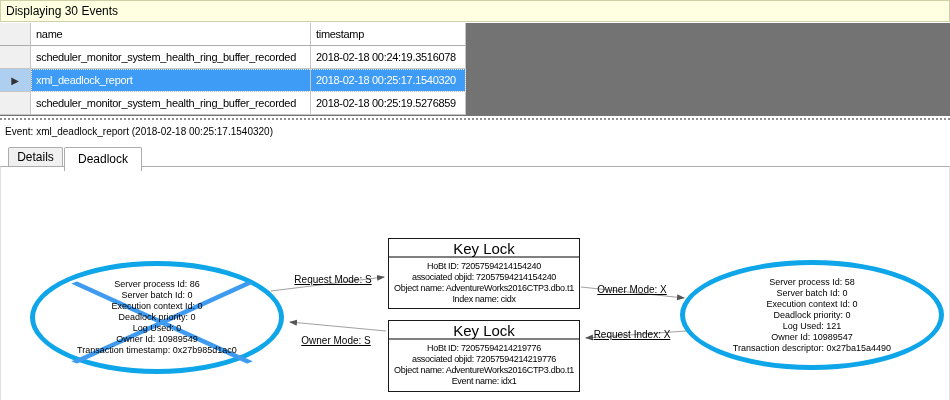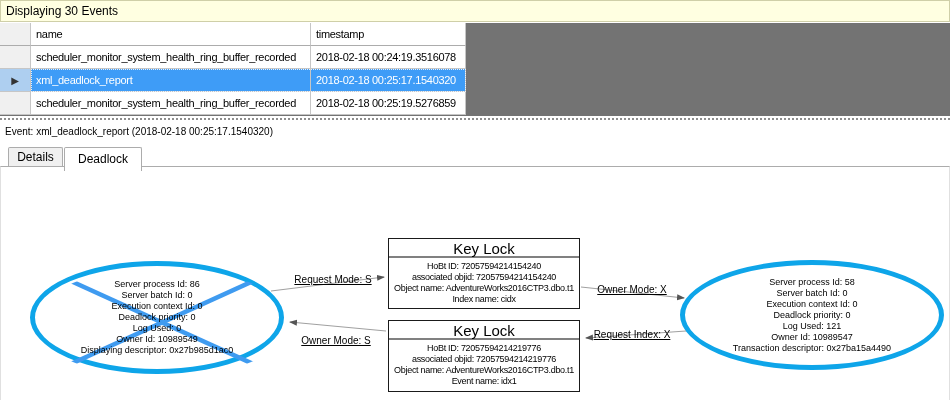--- a/index.html
+++ b/index.html
@@ -130,21 +130,21 @@
           <line x1="16" y1="6" x2="238" y2="107"></line>
           <line x1="16" y1="107" x2="238" y2="6"></line>
         </g>
       </svg>
       <div class="ntext">Server process Id: 86</div>
       <div class="ntext">Server batch Id: 0</div>
       <div class="ntext">Execution context Id: 0</div>
       <div class="ntext">Deadlock priority: 0</div>
       <div class="ntext">Log Used: 0</div>
       <div class="ntext">Owner Id: 10989549</div>
-      <div class="ntext">Displaying descriptor: 0x27b985d1ac0</div>
+      <div class="ntext">Transaction timestamp: 0x27b985d1ac0</div>
     </div>
 
     <div class="proc-node node-owner">
       <div class="ntext">Server process Id: 58</div>
       <div class="ntext">Server batch Id: 0</div>
       <div class="ntext">Execution context Id: 0</div>
       <div class="ntext">Deadlock priority: 0</div>
       <div class="ntext">Log Used: 121</div>
       <div class="ntext">Owner Id: 10989547</div>
       <div class="ntext">Transaction descriptor: 0x27ba15a4490</div>

